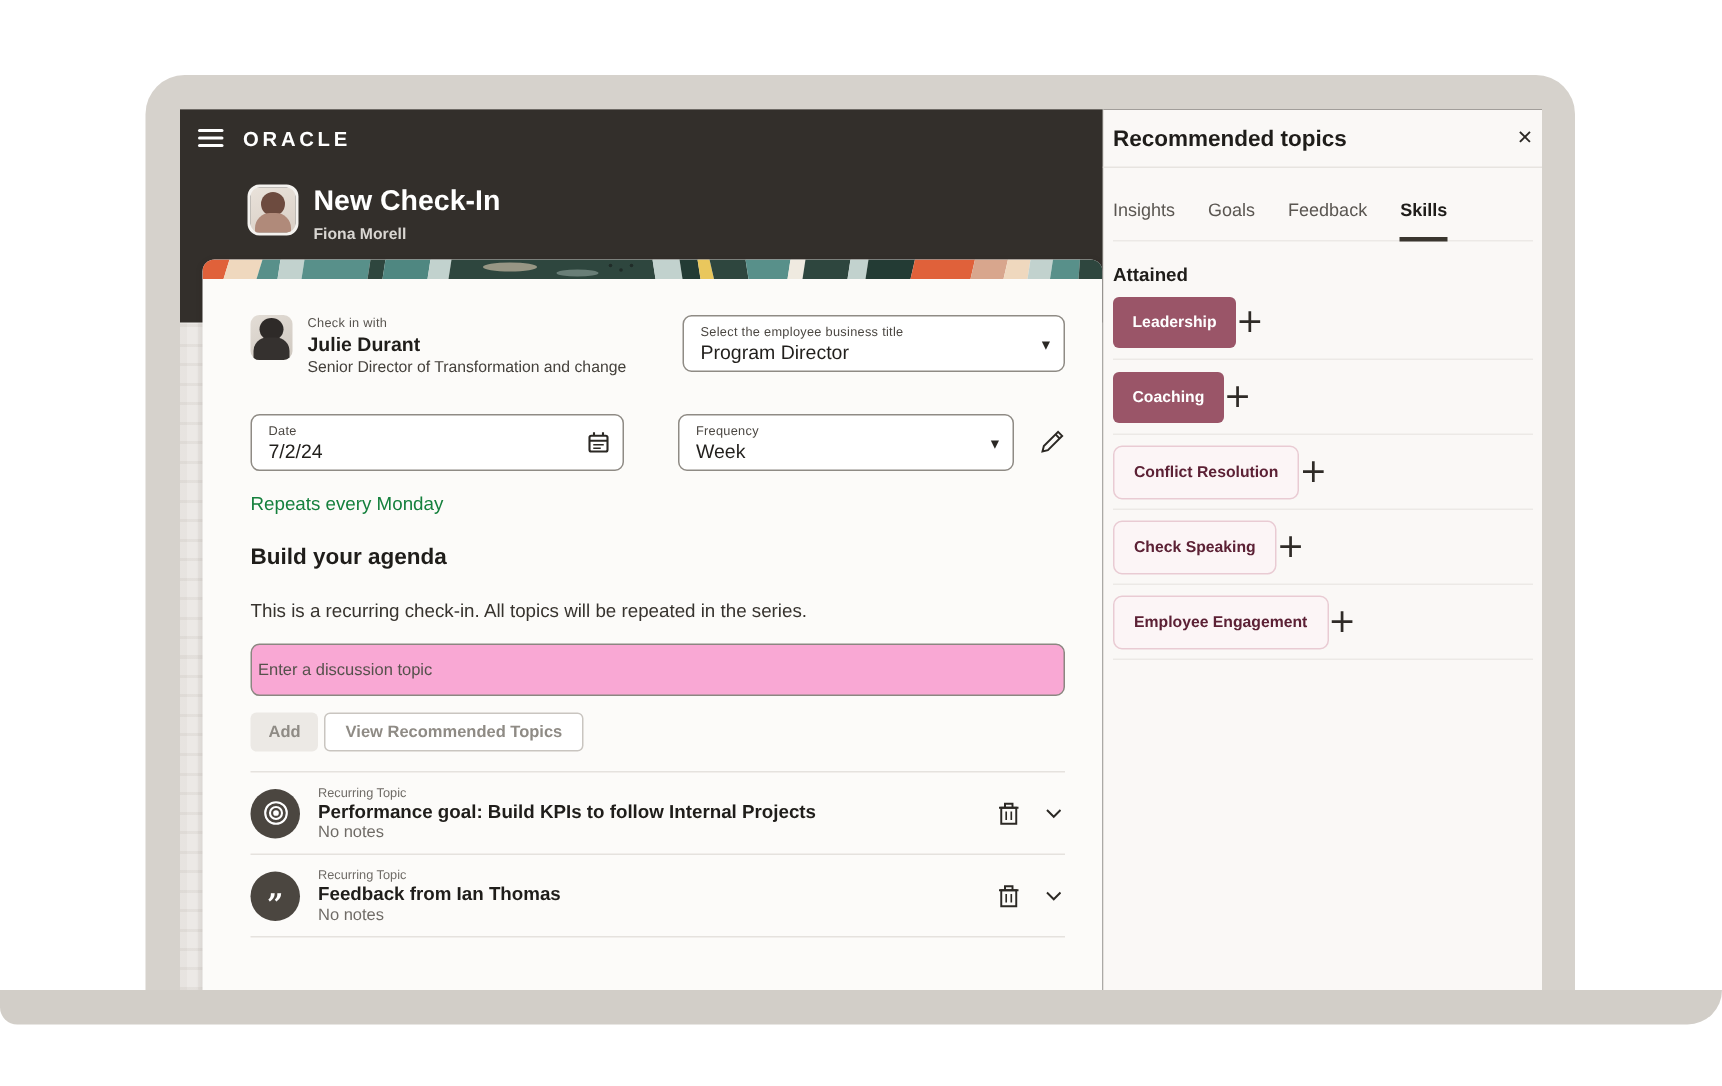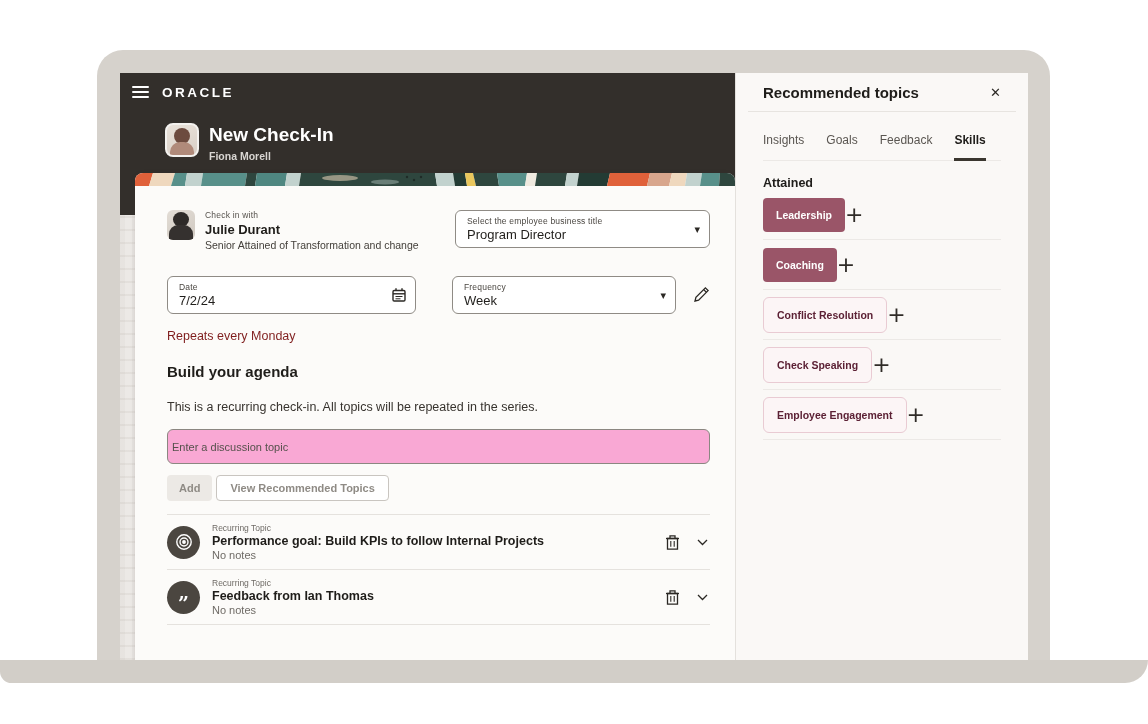--- a/index.html
+++ b/index.html
@@ -63,21 +63,21 @@
   .chev { position:absolute; right:9px; top:12px; font-size:11px; color:#2B2824;
     font-family:"DejaVu Sans", sans-serif; }
   .box-icon { position:absolute; right:8px; top:10px; }
 
   .w-business { width:255px; }
   .row2 { display:flex; align-items:flex-start; margin-top:25px; }
   .w-date { width:250px; margin-right:36px; }
   .w-freq { width:225px; }
   .pencil-btn { margin-left:17px; margin-top:10px; cursor:pointer; background:none; border:none; }
 
-  .repeats { margin-top:15px; font-size:12.5px; color:#7f1d1d; }
+  .repeats { margin-top:15px; font-size:12.5px; color:#15803d; }
   .agenda-h { margin-top:20px; font-size:15px; font-weight:bold; color:#1F1D1A; }
   .agenda-desc { margin-top:20px; font-size:12.5px; color:#37332E; }
 
   .topic-input { margin-top:15px; width:100%; height:35px; border:1px solid #8B8781; border-radius:6px;
     background:#f9a8d4; padding:0 4px; font-size:11px; color:#211F1C; font-family:"Liberation Sans", sans-serif; }
   .topic-input::placeholder { color:#55514C; opacity:1; }
 
   .btn-row { margin-top:11px; display:flex; gap:4px; }
   .btn { font-family:"Liberation Sans", sans-serif; font-size:11px; font-weight:bold; border-radius:4px; cursor:pointer; }
   .btn-add { background:#ECE9E5; color:#8F8B85; border:none; padding:7px 12px; }
@@ -91,21 +91,21 @@
   .quote-glyph { font-size:19px; font-weight:bold; line-height:0; padding-top:12px;
     font-family:"DejaVu Serif", serif; }
   .topic-text { flex:1; min-width:0; }
   .topic-type { font-size:8.5px; color:#6F6B66; }
   .topic-title { font-size:12.5px; font-weight:bold; color:#1F1D1A; margin-top:1px; }
   .topic-notes { font-size:11px; color:#6F6B66; margin-top:1px; }
   .icon-btn { background:none; border:none; cursor:pointer; padding:2px; }
   .row-chev { margin-left:13px; }
 
   
-  .panel { width:293px; background:#FAF8F6; border-left:1px solid #E4E1DD; padding:0 27px; }
+  .panel { width:293px; background:#FAF8F6; border-left:1px solid #E4E1DD; padding:0 6px; }
   .panel-header { height:39px; display:flex; align-items:center; justify-content:space-between;
     border-bottom:1px solid #E7E4E0; margin:0 -15px; padding:0 15px; }
   .panel-title { font-size:15px; font-weight:bold; color:#1F1D1A; }
   .close-x { background:none; border:none; font-size:13px; color:#2B2824; cursor:pointer;
     font-family:"DejaVu Sans", sans-serif; }
 
   .tabs { display:flex; gap:22px; margin-top:21px; border-bottom:1px solid #ECE9E6; }
   .tab { font-size:12px; color:#5A5651; padding-bottom:11px; cursor:pointer; }
   .tab.active { color:#1F1D1A; font-weight:bold; border-bottom:3px solid #3A362F; margin-bottom:-1px; }
 
@@ -179,21 +179,21 @@
         </svg>
 
         <div class="card-body">
           
           <div class="row1">
             <div class="checkin-with">
               <div class="julie-avatar"></div>
               <div>
                 <div class="micro-label">Check in with</div>
                 <div class="person-name">Julie Durant</div>
-                <div class="person-title">Senior Attained of Transformation and change</div>
+                <div class="person-title">Senior Director of Transformation and change</div>
               </div>
             </div>
             <div class="field-box w-business">
               <div class="micro-label">Select the employee business title</div>
               <div class="field-value">Program Director</div>
               <span class="chev">▾</span>
             </div>
           </div>
 
           

